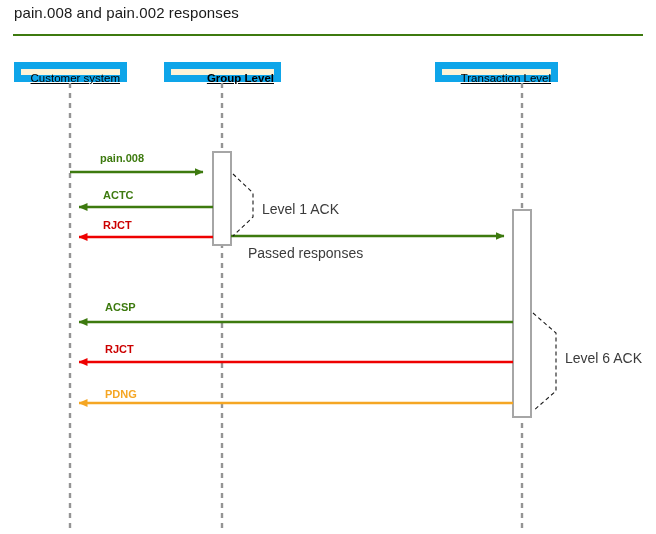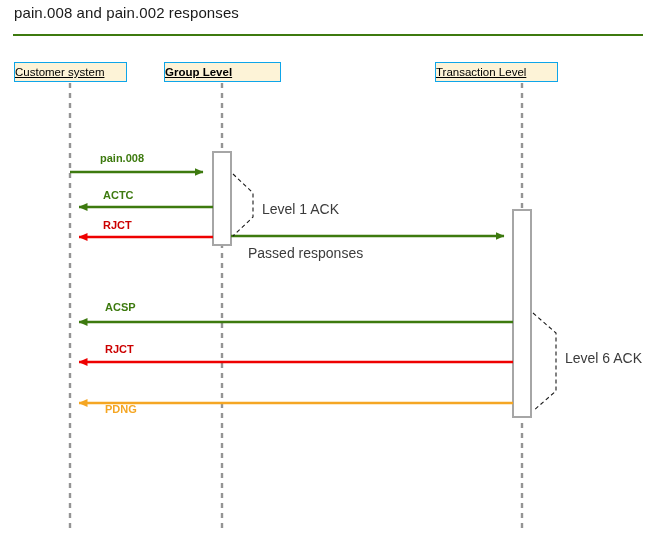--- a/index.html
+++ b/index.html
@@ -49,24 +49,24 @@
     width: 656px;
     height: 534px;
     pointer-events: none;
   }
 
   
   .actor-box {
     position: absolute;
     box-sizing: border-box;
     background: #fdf3d7;
-    border: 1px solid #0ea5e9;
+    border: 7px solid #0ea5e9;
     height: 20px;
     line-height: 18px;
-    text-align: left;
+    text-align: right;
     font-size: 11.5px;
     color: #000000;
     white-space: nowrap;
   }
   .actor-box span {
     text-decoration: underline;
   }
 
   
   .msg-label {
@@ -99,21 +99,21 @@
   </div>
   <div class="actor-box" id="actor-transaction" style="left:435px; top:62px; width:123px;">
     <span>Transaction Level</span>
   </div>
 
   <div class="msg-label" style="left:100px; top:152px; width:90px; color:#3d7a0f;">pain.008</div>
   <div class="msg-label" style="left:103px; top:189px; width:90px; color:#3d7a0f;">ACTC</div>
   <div class="msg-label" style="left:103px; top:219px; width:90px; color:#cc0000;">RJCT</div>
   <div class="msg-label" style="left:105px; top:301px; width:90px; color:#3d7a0f;">ACSP</div>
   <div class="msg-label" style="left:105px; top:343px; width:90px; color:#cc0000;">RJCT</div>
-  <div class="msg-label" style="left:105px; top:403px; width:90px; color:#f5a623;">PDNG</div>
+  <div class="msg-label" style="left:105px; top:388px; width:90px; color:#f5a623;">PDNG</div>
 
   <div class="note-label" style="left:262px; top:201px;">Level 1 ACK</div>
   <div class="note-label" style="left:248px; top:245px;">Passed responses</div>
   <div class="note-label" style="left:565px; top:350px;">Level 6 ACK</div>
 
   <svg id="svg-layer" viewBox="0 0 656 534" xmlns="http://www.w3.org/2000/svg">
     <defs>
       <marker id="ah-green-r" markerWidth="9" markerHeight="9" refX="8.5" refY="4.5" orient="auto" markerUnits="userSpaceOnUse">
         <path d="M0,0.6 L9,4.5 L0,8.4 Z" fill="#3d7a0f"></path>
       </marker>

